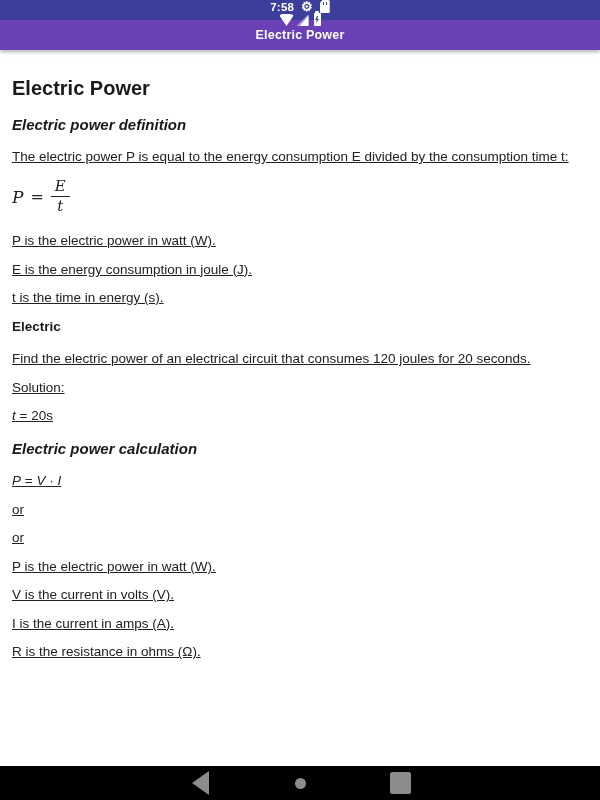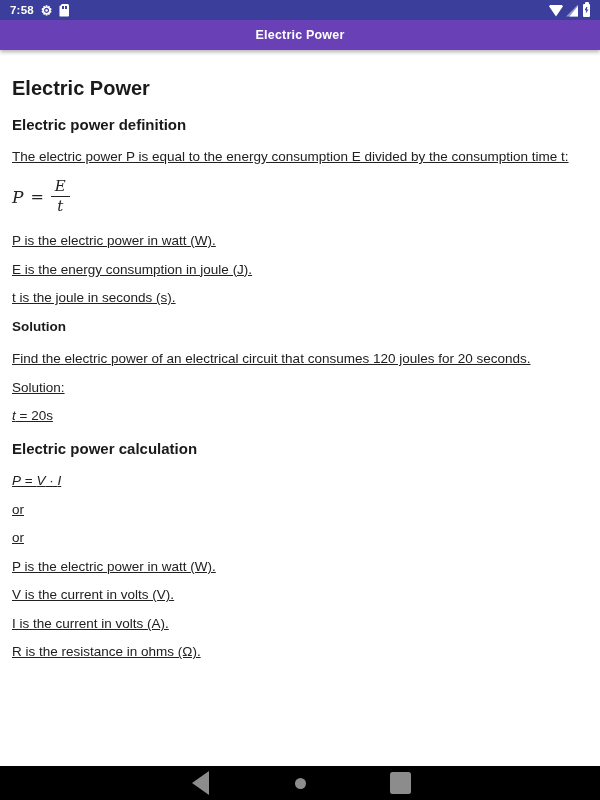--- a/index.html
+++ b/index.html
@@ -6,21 +6,21 @@
   body{
     width:600px;height:800px;overflow:hidden;background:#fff;
     font-family:"Liberation Sans",sans-serif;
   }
   .screen{position:relative;width:600px;height:800px;background:#fff;}
 
   
   .status-bar{
     position:absolute;top:0;left:0;right:0;height:20px;background:#3B3E9B;
     display:flex;justify-content:space-between;align-items:center;
-    padding:0 10px;box-sizing:border-box;color:#fff;z-index:6;
+    padding:0 10px;box-sizing:border-box;color:#fff;z-index:6;flex-direction:column;
   }
   .sb-left{display:flex;align-items:center;gap:7px;}
   .sb-time{font-size:11.5px;font-weight:700;letter-spacing:.2px;}
   .gear-glyph{font-size:13px;line-height:13px;font-weight:700;}
   .sdcard{
     width:10px;height:13px;background:#fff;border-radius:1.5px;position:relative;
     clip-path:polygon(3px 0,100% 0,100% 100%,0 100%,0 3px);
   }
   .sdcard::after{
     content:'';position:absolute;top:2px;left:3px;width:1.5px;height:3px;
@@ -57,21 +57,21 @@
     box-shadow:0 2px 4px rgba(0,0,0,.3);z-index:5;
   }
   .app-bar-title{color:#fff;font-size:12.5px;font-weight:700;letter-spacing:.2px;}
 
   
   .content{
     position:absolute;top:50px;left:0;right:0;bottom:0;background:#fff;
     padding:16px 12px 0;box-sizing:border-box;overflow:hidden;color:#212121;
   }
   .content h1{font-size:20px;line-height:24px;margin:10px 0 0;font-weight:700;color:#1a1a1a;}
-  .content h2{font-size:15px;line-height:18px;margin:15.5px 0;font-weight:700;color:#1a1a1a;}
+  .content h2{font-size:15px;line-height:18px;margin:15.5px 0;font-weight:700;color:#1a1a1a;font-style:italic;}
   .content h3{font-size:13.5px;line-height:16px;margin:4px 0 16.5px;font-weight:700;color:#1a1a1a;}
   .content p{font-size:13.5px;line-height:16px;margin:0 0 12.5px;text-decoration:underline;}
   .content p i{font-style:italic;}
   .content sup{font-size:10px;line-height:0;vertical-align:super;margin:0 1px 0 2px;}
 
   .formula{
     display:flex;align-items:center;margin:0 0 17.5px;height:38px;
     font-family:"DejaVu Serif",serif;color:#222;
   }
   .f-var{font-style:italic;font-size:17px;}
@@ -126,32 +126,32 @@
       <div class="formula">
         <span class="f-var">P</span>
         <span class="f-eq">=</span>
         <span class="frac">
           <span class="num">E</span>
           <span class="den">t</span>
         </span>
       </div>
       <p><span>P is the electric power in watt (W).</span></p>
       <p><span>E is the energy consumption in joule (J).</span></p>
-      <p><span>t is the joule in seconds (s).</span></p>
-      <h3><span>Solution</span></h3>
+      <p><span>t is the time in energy (s).</span></p>
+      <h3><span>Electric</span></h3>
       <p><span>Find the electric power of an electrical circuit that consumes 120 joules for 20 seconds.</span></p>
       <p><span>Solution:</span></p>
       <p><i>t</i><span> = 20s</span></p>
       <h2><span>Electric power calculation</span></h2>
       <p><i>P</i><span> = </span><i>V</i><span> · </span><i>I</i></p>
       <p><span>or</span></p>
       <p><span>or</span></p>
       <p><span>P is the electric power in watt (W).</span></p>
       <p><span>V is the current in volts (V).</span></p>
-      <p><span>I is the current in volts (A).</span></p>
+      <p><span>I is the current in amps (A).</span></p>
       <p><span>R is the resistance in ohms (Ω).</span></p>
     </div>
 
   <div class="nav-bar">
     <div class="nav-btn">
       <span class="back-tri"></span>
     </div>
     <div class="nav-btn">
       <span class="home-circ"></span>
     </div>

